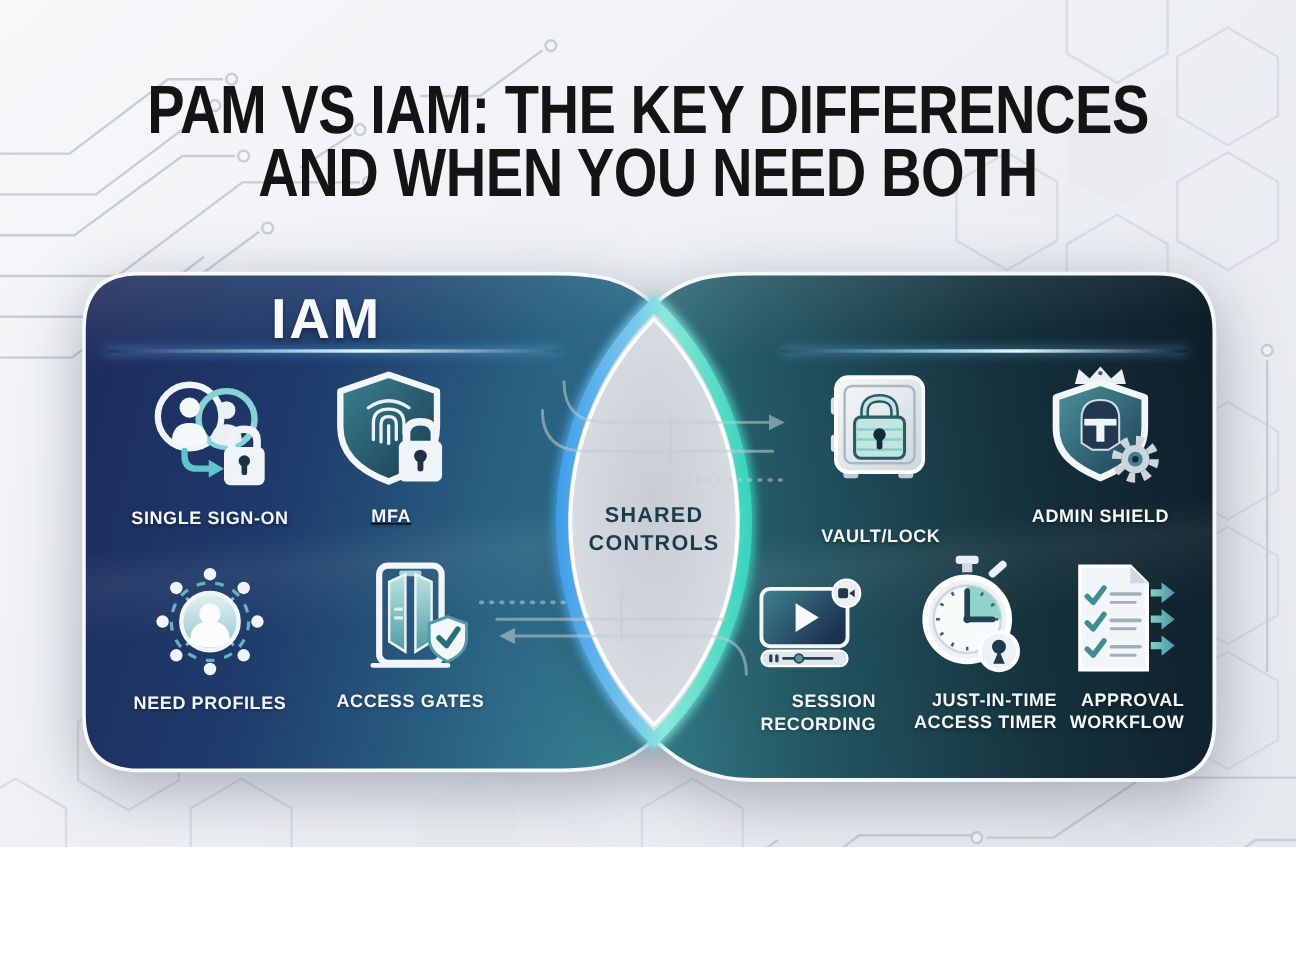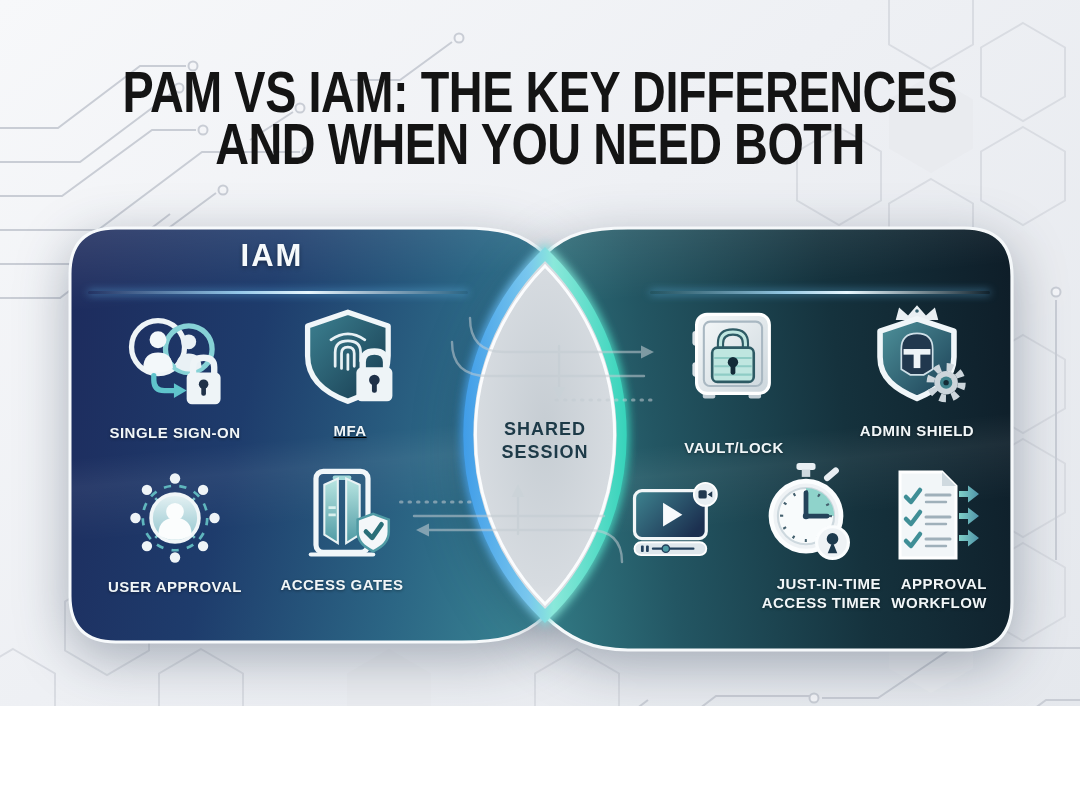--- a/index.html
+++ b/index.html
@@ -5,21 +5,21 @@
   html,body{margin:0;padding:0;}
   body{font-family:"Liberation Sans","DejaVu Sans",sans-serif;}
   #stage{position:relative;width:1080px;height:706px;overflow:hidden;
     background:linear-gradient(140deg,#f7f8fa 0%,#eef0f4 45%,#e5e8ed 100%);}
   svg.layer{position:absolute;left:0;top:0;}
   .panel{filter:drop-shadow(0 14px 26px rgba(18,35,60,.33));}
   .title{position:absolute;left:0;top:66px;width:1080px;text-align:center;
     color:#141414;font-weight:bold;font-size:57px;line-height:.92;
     letter-spacing:-.5px;transform:scaleX(.82);transform-origin:50% 0;}
   .heading{position:absolute;width:360px;text-align:center;color:#f6fafc;
-    font-weight:bold;font-size:31px;letter-spacing:2px;
+    font-weight:bold;font-size:47px;letter-spacing:2px;
     text-shadow:0 2px 4px rgba(0,0,0,.35);}
   .divider{position:absolute;height:3px;border-radius:2px;
     background:linear-gradient(90deg,rgba(170,225,255,0) 0%,rgba(170,225,255,.85) 40%,#e9f8ff 58%,rgba(170,225,255,0) 100%);
     box-shadow:0 0 9px rgba(110,200,255,.75);}
   .tile{position:absolute;display:flex;flex-direction:column;align-items:center;}
   .tile .iconbox{display:flex;align-items:center;justify-content:center;}
   .tile .label{margin-top:8px;text-align:right;color:#f1f6f8;font-weight:bold;
     font-size:15px;line-height:1.25;letter-spacing:.5px;
     text-shadow:0 1px 3px rgba(0,0,0,.4);}
   .lens-label{position:absolute;left:478px;top:418px;width:134px;text-align:center;
@@ -180,21 +180,21 @@
         <path d="M49 69 L61 76 L49 83 Z" fill="#5fc4cc"></path>
         <path d="M67 61 V54 Q67 45 77 45 Q87 45 87 54 V61" fill="none" stroke="#eef4f7" stroke-width="6"></path>
         <rect x="61" y="59" width="32" height="30" rx="5" fill="#eef4f7"></rect>
         <circle cx="77" cy="70" r="4.5" fill="#1f3148"></circle>
           <rect x="74.8" y="72" width="4.4" height="9" rx="2" fill="#1f3148"></rect>
       </svg>
     </div>
     <div class="label">SINGLE SIGN-ON</div>
   </div>
 
-  <div class="tile" style="left:260px;top:308px;width:180px;text-decoration:underline;">
+  <div class="tile" style="left:236px;top:308px;width:180px;text-decoration:underline;">
     <div class="iconbox">
       <svg width="106" height="106" viewBox="0 0 100 100">
         <defs>
             <linearGradient id="gMfa" x1="0" y1="0" x2="1" y2="1">
           <stop offset="0" stop-color="#3d8292"></stop>
               <stop offset="1" stop-color="#16394e"></stop>
             </linearGradient>
           </defs>
         <path d="M48 4 L86 17 V45 C86 67 70 80 48 88 C26 80 10 67 10 45 V17 Z" fill="url(#gMfa)" stroke="#f0f6f9" stroke-width="5" stroke-linejoin="round"></path>
         <g stroke="#e8f1f5" stroke-width="2.6" fill="none" stroke-linecap="round">
@@ -236,21 +236,21 @@
             <circle cx="12" cy="50" r="5"></circle>
             <circle cx="23" cy="23" r="5"></circle>
           <circle cx="50" cy="12" r="5"></circle>
             <circle cx="77" cy="23" r="5"></circle>
         </g>
         <circle cx="50" cy="50" r="23" fill="url(#gProf)" stroke="#f1f6f8" stroke-width="3.5"></circle>
         <circle cx="50" cy="44" r="8.5" fill="#fbfdfd"></circle>
         <path d="M34 66 C34 54 41 50 50 50 C59 50 66 54 66 66 Q58 71 50 71 Q42 71 34 66 Z" fill="#fbfdfd"></path>
       </svg>
     </div>
-    <div class="label">USER APPROVAL</div>
+    <div class="label">NEED PROFILES</div>
   </div>
 
   <div class="tile" style="left:252px;top:464px;width:180px;">
     <div class="iconbox">
       <svg width="104" height="104" viewBox="0 0 100 100">
         <defs>
             <linearGradient id="gDoor" x1="0" y1="0" x2="0" y2="1">
           <stop offset="0" stop-color="#b9e6e2"></stop>
               <stop offset="1" stop-color="#4f9aa4"></stop>
             </linearGradient>
@@ -261,21 +261,21 @@
         <polygon points="67,20 54,14 54,76 67,68" fill="url(#gDoor)" stroke="#e8f2f4" stroke-width="2"></polygon>
         <path d="M37 42 H44 M37 49 H44" stroke="#d9f0ee" stroke-width="2.6"></path>
         <path d="M20 87 H80" stroke="#f0f6f9" stroke-width="4" stroke-linecap="round"></path>
         <path d="M80 48 L95 53.5 V65 C95 74.5 89 79.5 80 84 C71 79.5 65 74.5 65 65 V53.5 Z" fill="#f3f7f9" stroke="#4f9aa4" stroke-width="2.4"></path>
         <path d="M73 65 L79 71 L88 58" stroke="#2a6f78" stroke-width="4.5" fill="none" stroke-linecap="round" stroke-linejoin="round"></path>
       </svg>
     </div>
     <div class="label">ACCESS GATES</div>
   </div>
 
-  <div class="lens-label">SHARED SESSION</div>
+  <div class="lens-label">SHARED CONTROLS</div>
 
   <div class="tile" style="left:644px;top:306px;width:180px;gap:21px;">
     <div class="iconbox">
       <svg width="104" height="104" viewBox="0 0 100 100">
         <defs>
             <linearGradient id="gVault" x1="0" y1="0" x2="1" y2="1">
           <stop offset="0" stop-color="#f6f9fa"></stop>
               <stop offset="1" stop-color="#ccd6dc"></stop>
             </linearGradient>
           </defs>
@@ -336,20 +336,21 @@
         <circle cx="83" cy="20" r="12.5" fill="#e9eff3" stroke="#ffffff" stroke-width="2"></circle>
         <rect x="75.5" y="15.5" width="9" height="9" rx="2" fill="#21384e"></rect>
         <polygon points="85.5,20 90.5,16.5 90.5,23.5" fill="#21384e"></polygon>
         <rect x="6" y="72" width="78" height="14" rx="7" fill="#dfe7ec" stroke="#ffffff" stroke-width="2"></rect>
         <rect x="13" y="75.5" width="3" height="7" rx="1" fill="#23405c"></rect>
         <rect x="18.5" y="75.5" width="3" height="7" rx="1" fill="#23405c"></rect>
         <path d="M26 79 H70" stroke="#23405c" stroke-width="2.4" stroke-linecap="round"></path>
         <circle cx="40" cy="79" r="4" fill="#4b99a3" stroke="#23405c" stroke-width="1.5"></circle>
       </svg>
     </div>
+    <div class="label">SESSION RECORDING</div>
   </div>
 
   <div class="tile" style="left:731px;top:461px;width:150px;">
     <div class="iconbox">
       <svg width="106" height="106" viewBox="0 0 100 100">
         <rect x="41" y="2" width="18" height="6.5" rx="2.5" fill="#e9eff3"></rect>
         <rect x="46" y="8" width="8" height="7" fill="#cfd9df"></rect>
         <path d="M70 16 L78 9" stroke="#e9eff3" stroke-width="6" stroke-linecap="round"></path>
         <circle cx="50" cy="52" r="33" fill="#eef2f5" stroke="#fbfdfe" stroke-width="4.5"></circle>
         <circle cx="50" cy="52" r="26.5" fill="#f8fbfc" stroke="#cdd8de" stroke-width="2"></circle>

